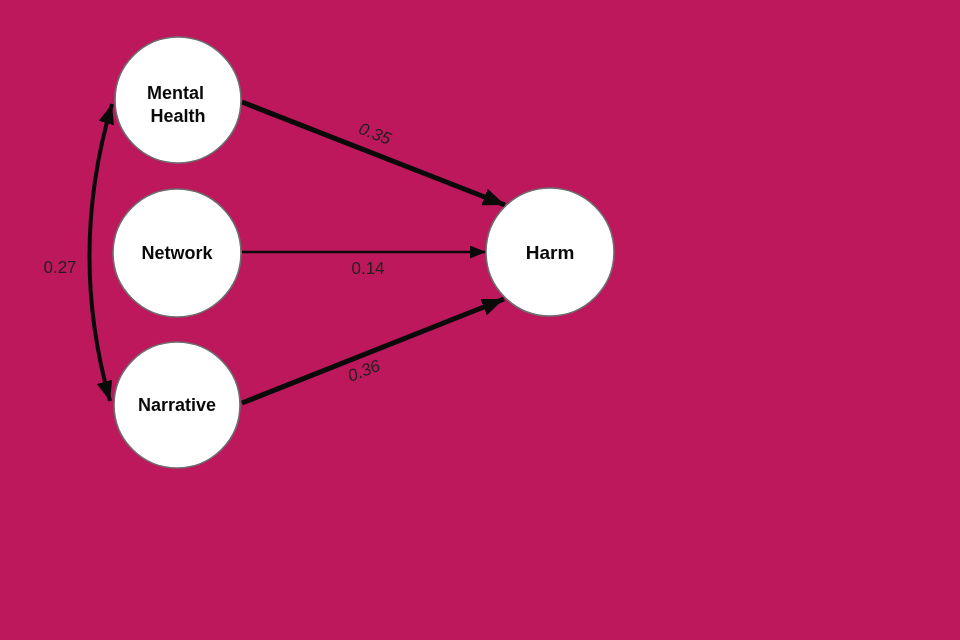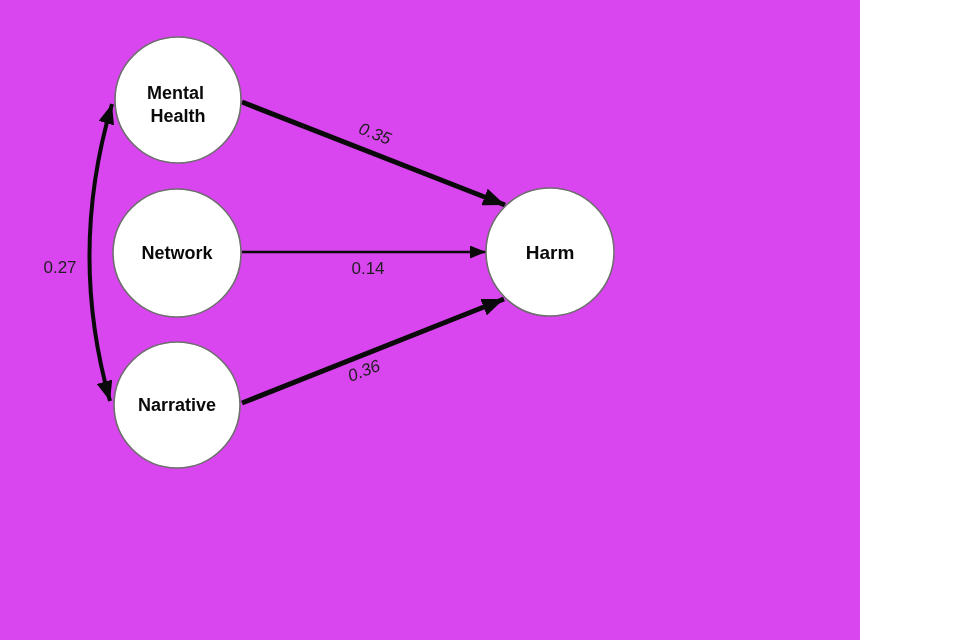--- a/index.html
+++ b/index.html
@@ -6,23 +6,23 @@
     margin: 0;
     padding: 0;
     background: #ffffff;
     width: 960px;
     height: 640px;
     overflow: hidden;
     font-family: "Liberation Sans", sans-serif;
   }
   .canvas {
     position: relative;
-    width: 860px;
+    width: 960px;
     height: 640px;
-    background: #d946ef;
+    background: #be185d;
   }
   svg { display: block; }
   .node-circle {
     fill: #ffffff;
     stroke: #6e6e6e;
     stroke-width: 1.6;
   }
   .node-label {
     font-family: "Liberation Sans", sans-serif;
     font-weight: bold;

